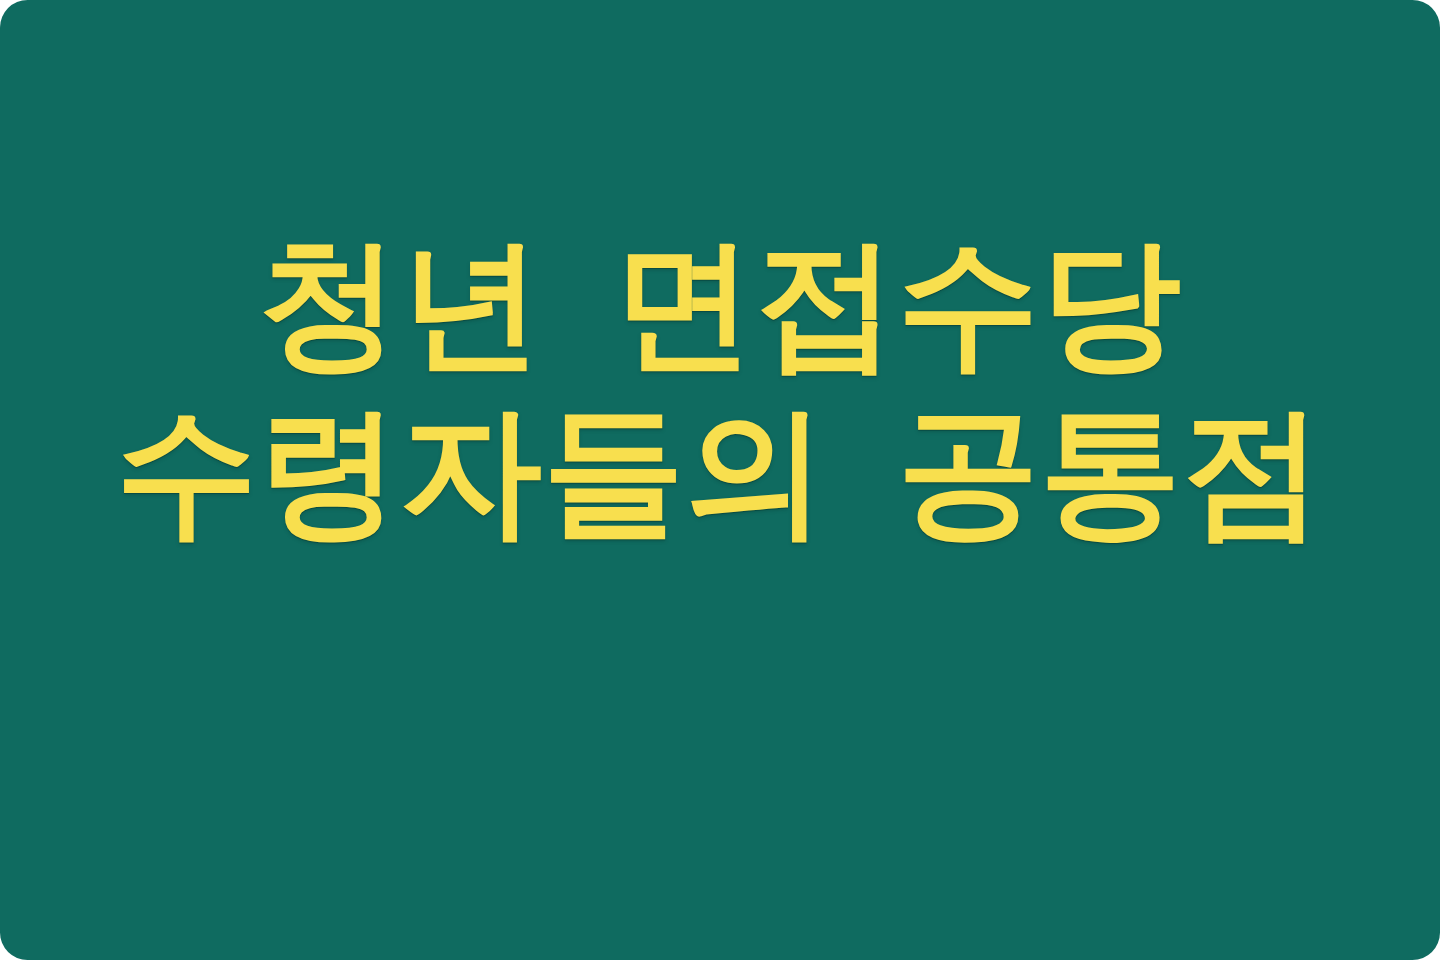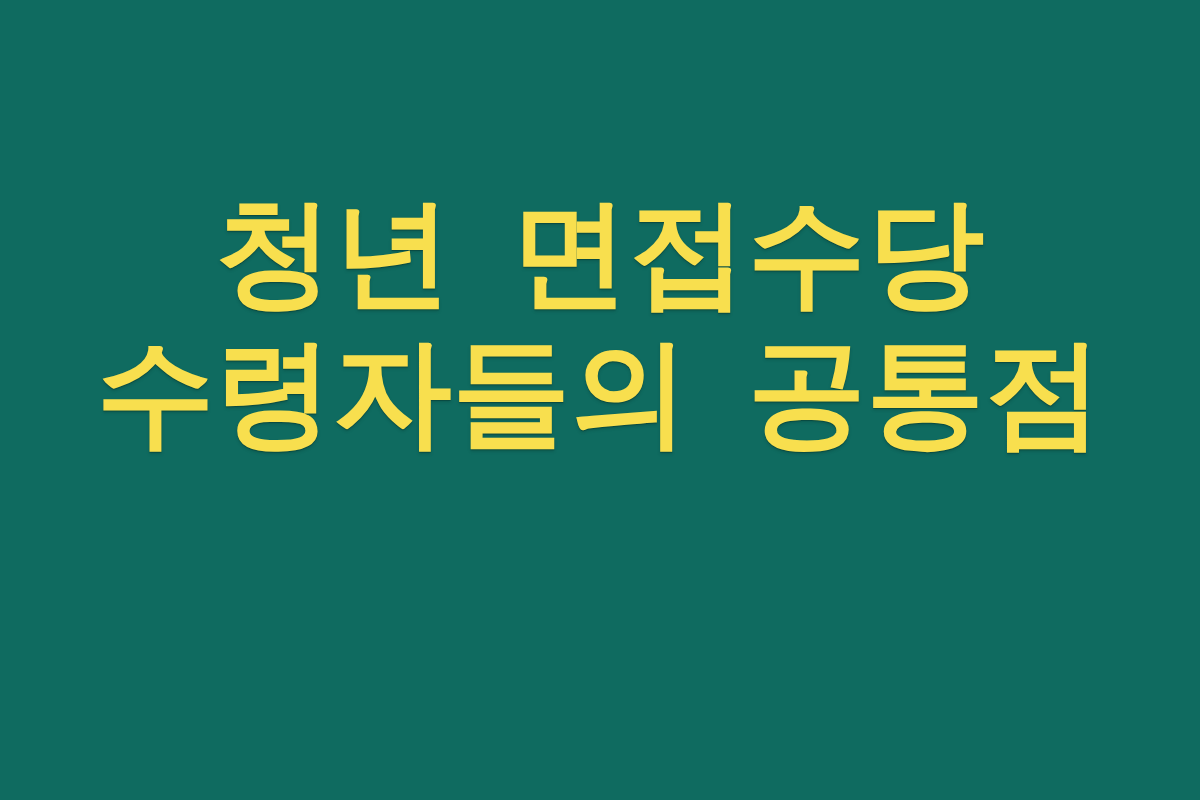--- a/index.html
+++ b/index.html
@@ -43,17 +43,17 @@
     
     text-shadow:
       0 1px 0 rgba(8, 62, 54, 0.55),
       0 2px 3px rgba(8, 58, 50, 0.35);
     transform: translateY(-78px);
   }
 </style>
 </head>
 <body>
 
-<div id="canvas" style="background-color: rgb(15, 107, 96);">
+<div id="canvas" style="background-color: rgb(15, 107, 96); border-radius: 23px;">
 
   <h1 id="headline" style="color: rgb(248, 223, 78);">청년 면접수당 수령자들의 공통점</h1>
 
 </div>
 
 </body></html>

